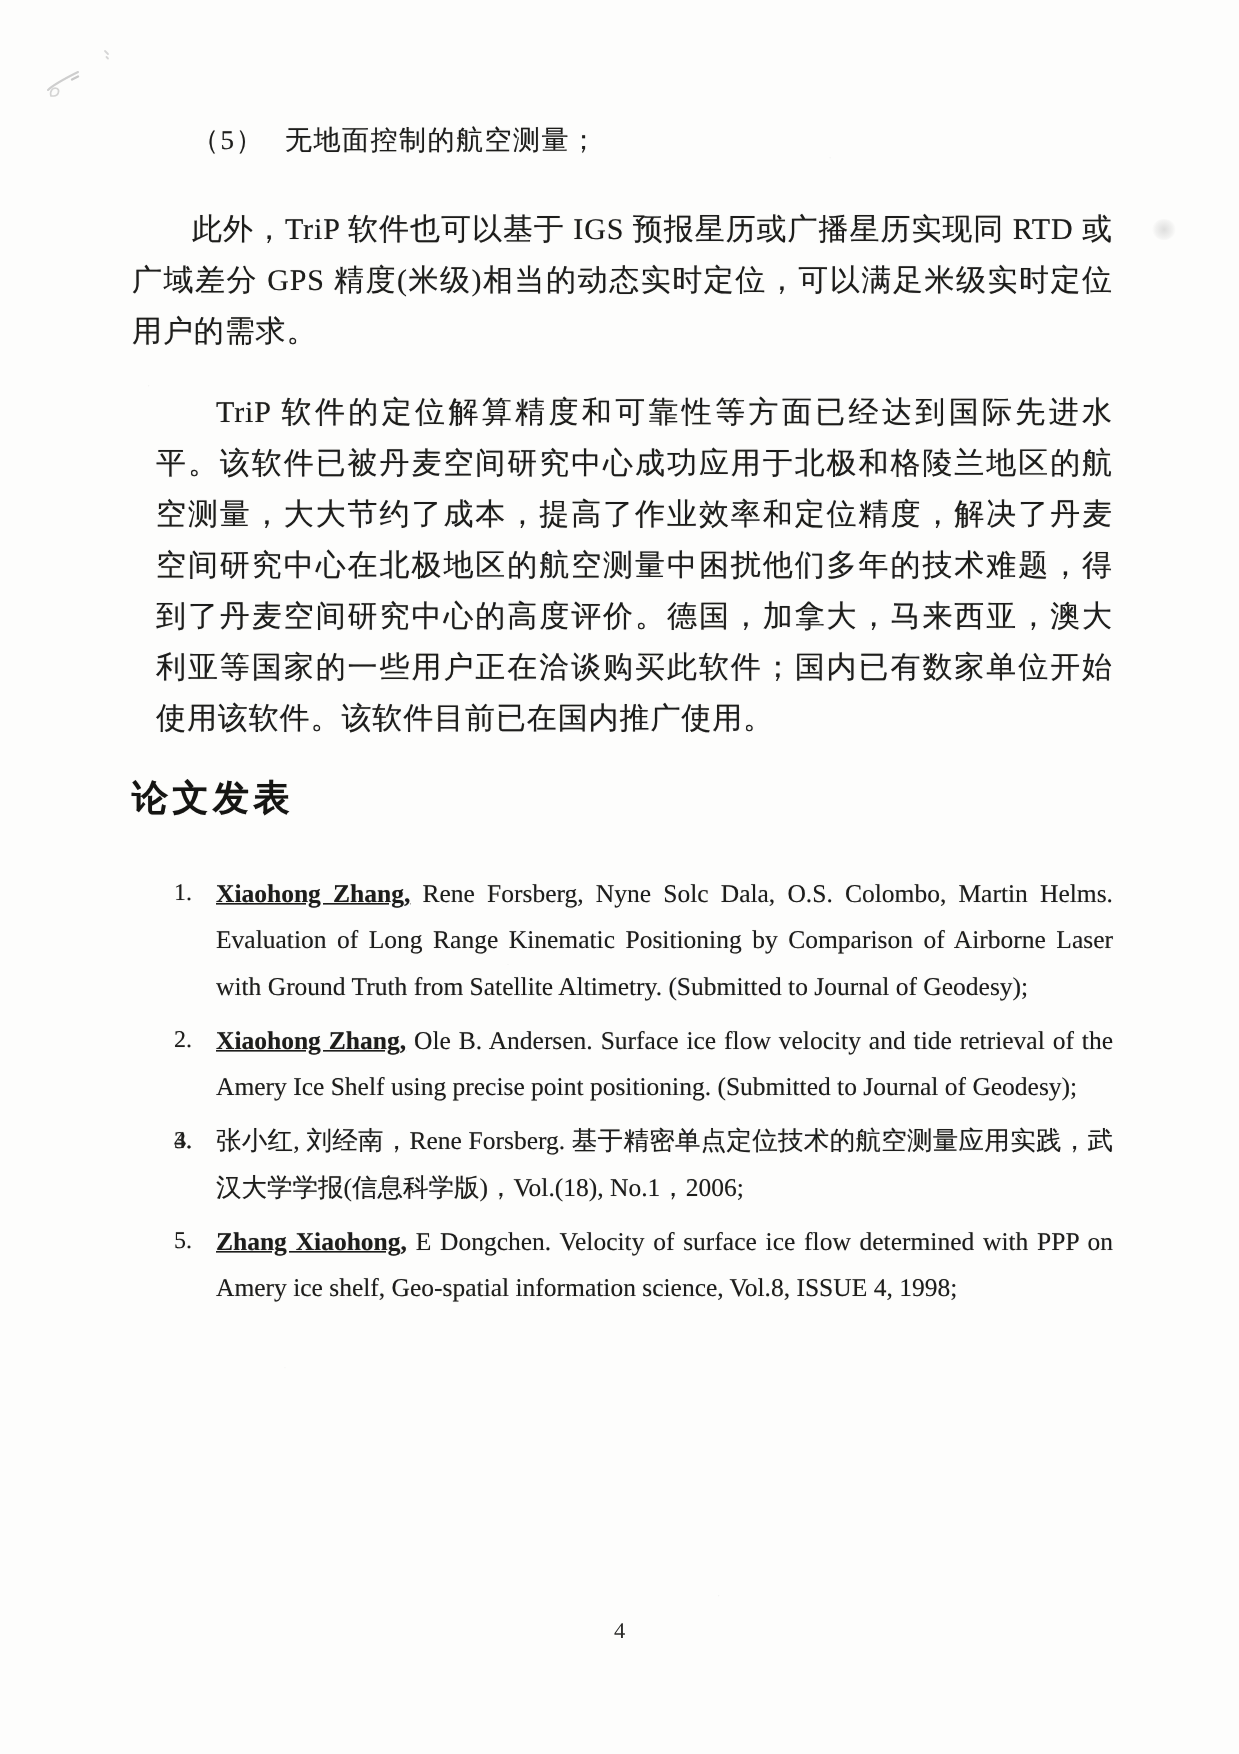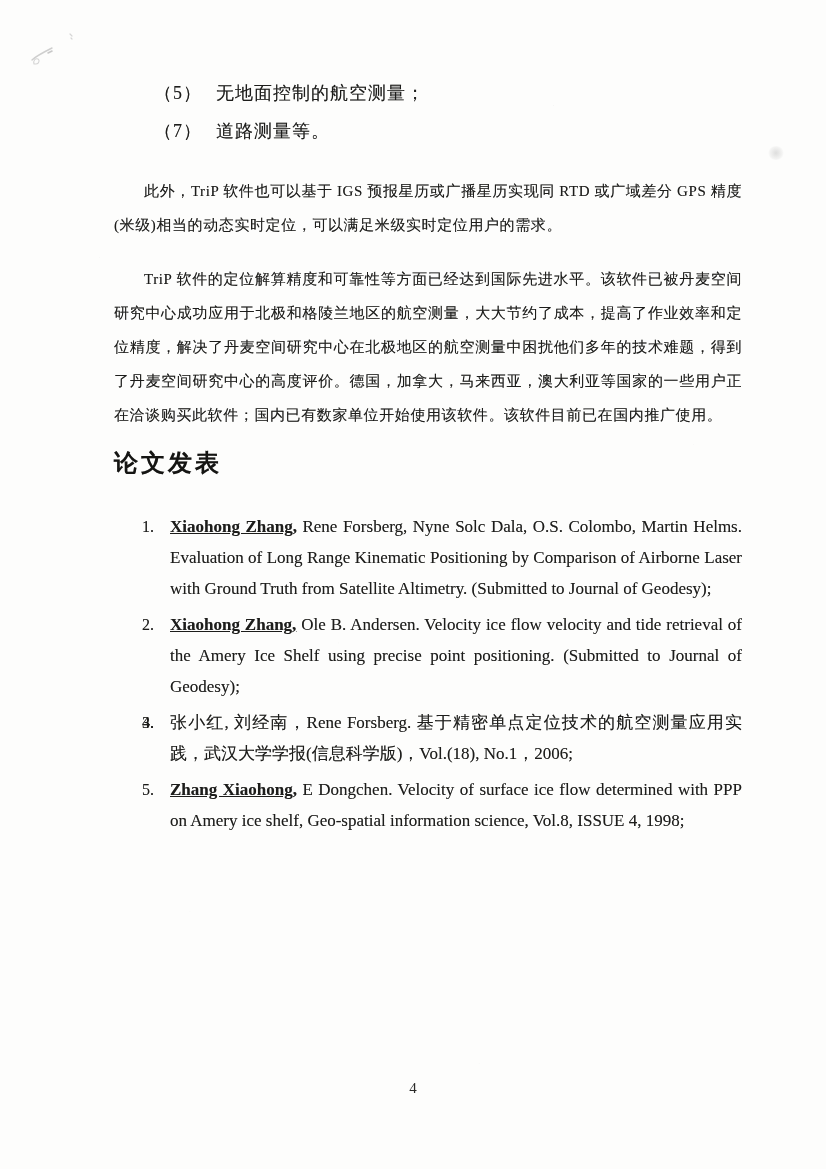--- a/index.html
+++ b/index.html
@@ -17,38 +17,38 @@
     background-image:
       radial-gradient(circle 1px at 12% 22%, rgba(0,0,0,0.05) 0, transparent 70%),
       radial-gradient(circle 1px at 67% 9%, rgba(0,0,0,0.05) 0, transparent 70%),
       radial-gradient(circle 1px at 41% 55%, rgba(0,0,0,0.04) 0, transparent 70%),
       radial-gradient(circle 1px at 84% 38%, rgba(0,0,0,0.05) 0, transparent 70%),
       radial-gradient(circle 1px at 23% 78%, rgba(0,0,0,0.04) 0, transparent 70%),
       radial-gradient(circle 1px at 58% 91%, rgba(0,0,0,0.05) 0, transparent 70%);
   }
   .content {
     position: absolute; inset: 0;
-    padding: 0 84px 0 114px;
+    padding: 0 84px 0 88px;
     box-sizing: border-box;
     text-shadow: 0 0 0.5px rgba(30,30,30,0.45);
   }
   
   .list-a { margin-top: 74px; padding-left: 40px; font-size: 18px; }
   .list-a .row { line-height: 38px; letter-spacing: 1px; white-space: nowrap; }
   .list-a .marker { margin-right: 14px; }
   
   .para {
-    font-size: 15px;
+    font-size: 20px;
     line-height: 34px;
     letter-spacing: 0.6px;
     text-align: justify;
     text-indent: 2em;
   }
   .para.p1 { margin-top: 24px; }
-  .para.p2 { margin-top: 20px; }
+  .para.p2 { margin-top: 20px; margin-left: 16px; }
   
   .heading {
     margin-top: 12px;
     font-family: "Liberation Sans", "DejaVu Sans", sans-serif;
     font-weight: 700;
     font-size: 24px;
     letter-spacing: 3px;
     color: #151513;
   }
   
@@ -95,37 +95,34 @@
 </svg>
 
 <div class="smudge"></div>
 
 <div class="content">
 
   <div class="list-a">
     <div class="row">
       <span class="marker">（5）</span><span>无地面控制的航空测量；</span>
     </div>
-    <div class="row">
-      <span class="marker">（7）</span><span>道路测量等。</span>
-    </div>
   </div>
 
   <p class="para p1">此外，TriP 软件也可以基于 IGS 预报星历或广播星历实现同 RTD 或广域差分 GPS 精度(米级)相当的动态实时定位，可以满足米级实时定位用户的需求。</p>
 
   <p class="para p2">TriP 软件的定位解算精度和可靠性等方面已经达到国际先进水平。该软件已被丹麦空间研究中心成功应用于北极和格陵兰地区的航空测量，大大节约了成本，提高了作业效率和定位精度，解决了丹麦空间研究中心在北极地区的航空测量中困扰他们多年的技术难题，得到了丹麦空间研究中心的高度评价。德国，加拿大，马来西亚，澳大利亚等国家的一些用户正在洽谈购买此软件；国内已有数家单位开始使用该软件。该软件目前已在国内推广使用。</p>
 
   <h2 class="heading">论文发表</h2>
 
   <ol class="pubs">
     <li>
       <span class="num">1.</span><span class="lead">Xiaohong Zhang,</span><span> Rene Forsberg, Nyne Solc Dala, O.S. Colombo, Martin Helms. Evaluation of Long Range Kinematic Positioning by Comparison of Airborne Laser with Ground Truth from Satellite Altimetry. (Submitted to Journal of Geodesy);</span>
     </li>
     <li>
-      <span class="num">2.</span><span class="lead">Xiaohong Zhang,</span><span> Ole B. Andersen. Velocity ice flow velocity and tide retrieval of the Amery Ice Shelf using precise point positioning. (Submitted to Journal of Geodesy);</span>
+      <span class="num">2.</span><span class="lead">Xiaohong Zhang,</span><span> Ole B. Andersen. Surface ice flow velocity and tide retrieval of the Amery Ice Shelf using precise point positioning. (Submitted to Journal of Geodesy);</span>
     </li>
     <li>
       <span class="num">3.</span><span class="lead"></span>
     </li>
     <li>
       <span class="num">4.</span><span class="lead"></span><span>张小红, 刘经南，Rene Forsberg. 基于精密单点定位技术的航空测量应用实践，武汉大学学报(信息科学版)，Vol.(18), No.1，2006;</span>
     </li>
     <li>
       <span class="num">5.</span><span class="lead">Zhang Xiaohong,</span><span> E Dongchen. Velocity of surface ice flow determined with PPP on Amery ice shelf, Geo-spatial information science, Vol.8, ISSUE 4, 1998;</span>
     </li>

